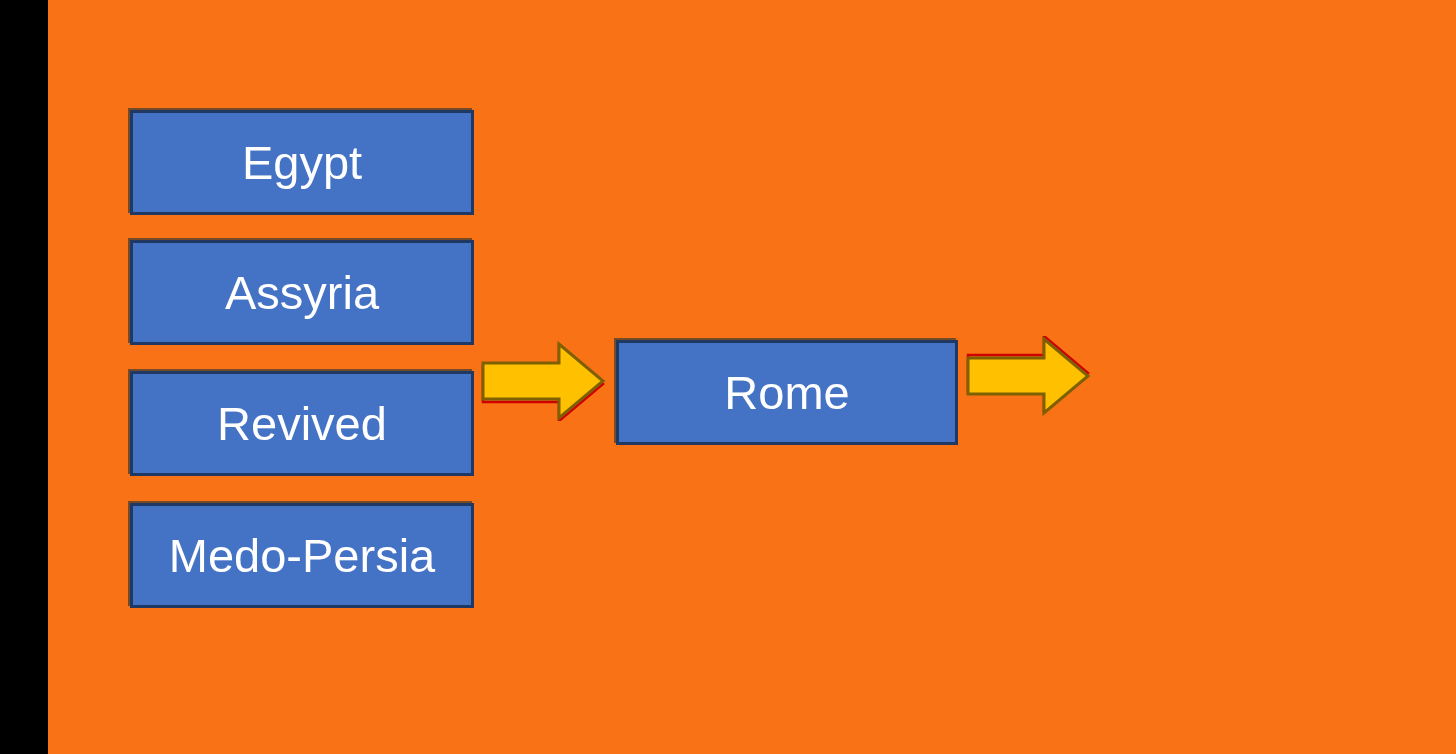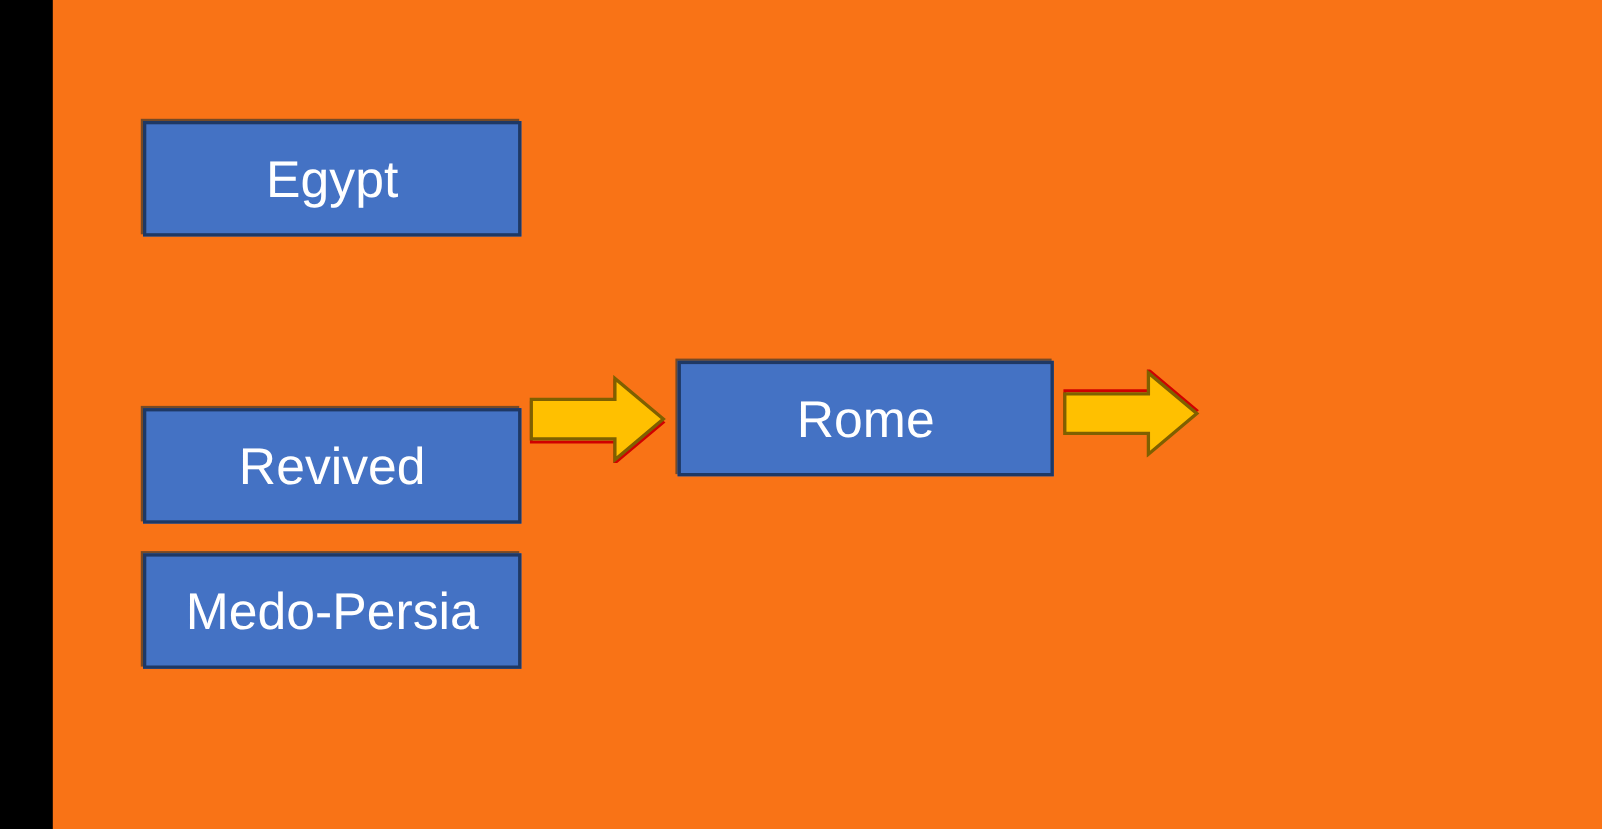--- a/index.html
+++ b/index.html
@@ -31,21 +31,21 @@
     box-shadow: -2px -2px 0 rgba(10, 40, 55, 0.55);
   }
   .kingdom {
     left: 82px;
     width: 344px;
     height: 105px;
     background: #4472C4;
   }
   .rome {
     left: 568px;
-    top: 328px;
+    top: 340px;
     width: 342px;
     height: 105px;
     background: #4472C4;
   }
   .revived {
     left: 1048px;
     top: 327px;
     width: 346px;
     height: 106px;
     background: #C00000;
@@ -62,20 +62,23 @@
 </style>
 </head>
 <body>
 
 <div class="canvas">
 
   <div class="box kingdom" style="top:110px">
     <span>Egypt</span>
   </div>
 
+  <div class="box kingdom" style="top:240px">
+    <span>Assyria</span>
+  </div>
 
   <div class="box kingdom" style="top:371px">
     <span>Revived</span>
   </div>
 
   <div class="box kingdom" style="top:503px">
     <span>Medo-Persia</span>
   </div>
 
 

